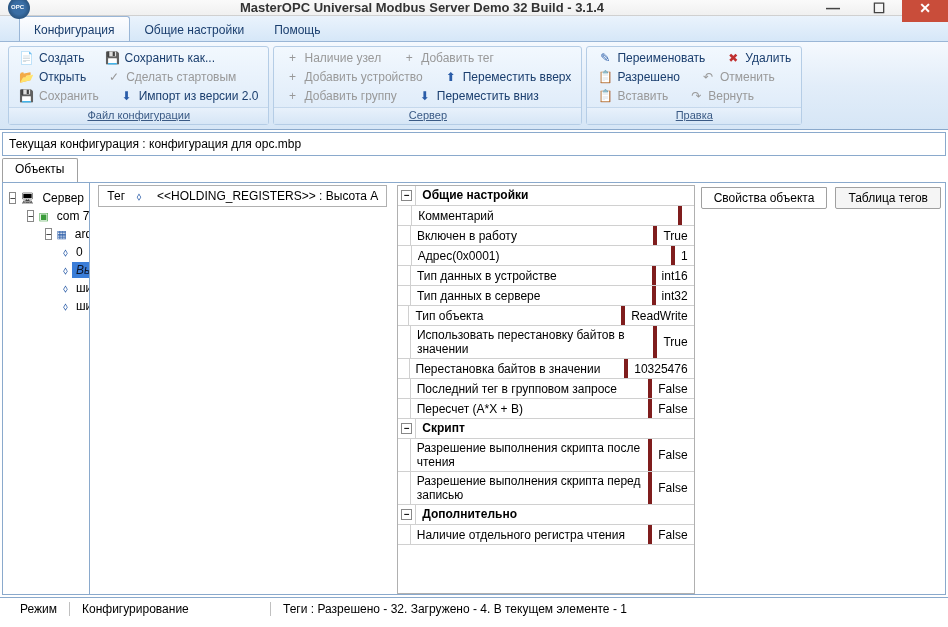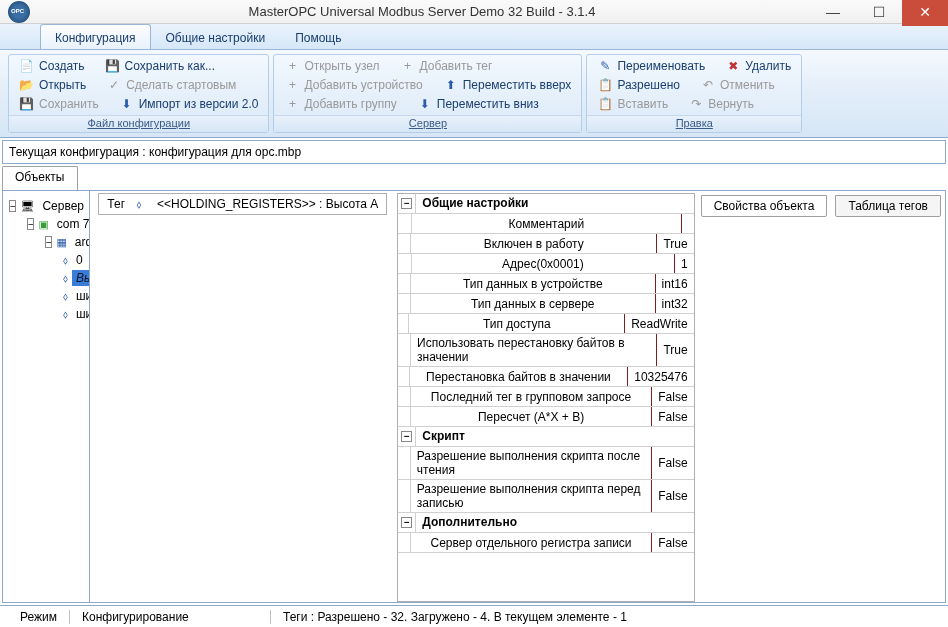--- a/index.html
+++ b/index.html
@@ -1,27 +1,27 @@
 <!DOCTYPE html>
 <html><head>
 <meta charset="utf-8">
 <style>
   * { box-sizing: border-box; margin: 0; padding: 0; }
   body { font-family: Tahoma, Arial, sans-serif; font-size: 12px; background: #fff; width: 948px; height: 627px; overflow: hidden; }
   
-  .titlebar { height: 24px; background: linear-gradient(#fafafa, #f0f0f0); display: flex; align-items: center; padding: 0 0 0 8px; border-bottom: 1px solid #d0d0d0; }
+  .titlebar { height: 16px; background: linear-gradient(#fafafa, #f0f0f0); display: flex; align-items: center; padding: 0 0 0 8px; border-bottom: 1px solid #d0d0d0; font-weight: bold; }
   .app-icon { width: 22px; height: 22px; background: radial-gradient(circle, #3a6ea5 40%, #1a3a5a 100%); border-radius: 50%; margin-right: 4px; position: relative; }
   .app-icon::after { content: "OPC"; position: absolute; font-size: 6px; color: #fff; top: 7px; left: 3px; font-weight: bold; }
   .title-text { flex: 1; text-align: center; font-size: 13px; color: #333; }
   .title-btns { display: flex; }
   .title-btn { width: 46px; height: 28px; display: flex; align-items: center; justify-content: center; font-size: 14px; cursor: pointer; }
   .title-btn.close { background: #c94d3a; color: #fff; }
   .title-btn.min, .title-btn.max { color: #444; }
   
-  .menubar { height: 26px; background: linear-gradient(#eaf3fc, #d6e7f8); border-bottom: 1px solid #9ab6d6; display: flex; align-items: stretch; padding-left: 40px; }
+  .menubar { height: 26px; background: linear-gradient(#eaf3fc, #d6e7f8); border-bottom: 1px solid #9ab6d6; display: flex; align-items: stretch; padding-left: 19px; }
   .menu-tab { padding: 4px 14px 2px; border: 1px solid transparent; border-bottom: none; display: flex; align-items: center; color: #1a3e6e; cursor: pointer; }
   .menu-tab.active { background: linear-gradient(#fdfdff, #e8f1fb); border-color: #9ab6d6; border-radius: 3px 3px 0 0; }
   
   .ribbon { height: 88px; background: linear-gradient(#f5f9fe, #e2edf9 50%, #d6e6f6); border-bottom: 1px solid #8aa9cc; display: flex; padding: 0 6px; }
   .ribbon-group { border: 1px solid #b5cde6; border-radius: 3px; margin: 4px 2px; display: flex; flex-direction: column; background: linear-gradient(#f2f8fe, #dbe9f8); }
   .ribbon-rows { flex: 1; display: flex; flex-direction: column; justify-content: space-around; padding: 2px 6px; }
   .ribbon-label { text-align: center; font-size: 11px; color: #3a5a85; padding: 1px 0 3px; border-top: 1px solid #c5d8ec; background: linear-gradient(#e8f1fb, #d6e6f6); text-decoration: underline; }
   .ribbon-row { display: flex; gap: 12px; }
   .ribbon-btn { display: flex; align-items: center; gap: 4px; padding: 1px 4px; cursor: pointer; color: #1a3e6e; white-space: nowrap; }
   .ribbon-btn.disabled { color: #999; cursor: default; }
@@ -44,21 +44,21 @@
   
   .detail-panel { flex: 1; display: flex; background: #fff; }
   .detail-header { height: 26px; display: flex; align-items: center; padding: 0 8px; gap: 6px; }
   .detail-header-box { border: 1px solid #b0b0b0; padding: 2px 8px; display: flex; align-items: center; gap: 6px; }
   
   .prop-grid { flex: 1; overflow-y: scroll; border: 1px solid #b0b0b0; margin: 2px 2px 0; }
   .prop-row { display: flex; border-bottom: 1px solid #d0d0d0; min-height: 20px; }
   .prop-row.group { font-weight: bold; }
   .prop-toggle-cell { width: 18px; display: flex; align-items: center; justify-content: center; border-right: 1px solid #d0d0d0; }
   .prop-toggle { width: 11px; height: 11px; border: 1px solid #888; display: flex; align-items: center; justify-content: center; font-size: 9px; line-height: 1; font-family: monospace; }
-  .prop-name { width: 352px; padding: 2px 6px; border-right: 1px solid #7f1d1d; display: flex; align-items: center; justify-content: center; }
+  .prop-name { width: 352px; padding: 2px 6px; border-right: 4px solid #7f1d1d; display: flex; align-items: center; justify-content: flex-start; }
   .prop-value { flex: 1; padding: 2px 6px; display: flex; align-items: center; }
   .prop-group-name { flex: 1; padding: 2px 6px; }
   
   .bottom-tabs { height: 26px; display: flex; align-items: flex-end; padding: 2px 4px 0; gap: 8px; }
   .bottom-tab { border: 1px solid #a0a0a0; padding: 3px 12px; background: #f5f5f5; border-radius: 0 0 2px 2px; cursor: pointer; }
   .bottom-tab.active { background: #fff; }
   
   .statusbar { height: 22px; border-top: 1px solid #8aa9cc; display: flex; align-items: center; padding: 0 8px; background: #fff; margin-top: 2px; }
   .status-sect { padding: 0 12px; }
   .status-sep { width: 1px; height: 14px; background: #c0c0c0; }
@@ -122,21 +122,21 @@
           </div>
         </div>
       </div>
       <div class="ribbon-label">Файл конфигурации</div>
     </div>
     <div class="ribbon-group">
       <div class="ribbon-rows">
         <div class="ribbon-row">
           <div class="ribbon-btn disabled">
             <span class="r-icon c-gray">+</span>
-            <span>Открыть узел</span>
+            <span>Наличие узел</span>
           </div>
           <div class="ribbon-btn disabled">
             <span class="r-icon c-gray">+</span>
             <span>Добавить тег</span>
           </div>
         </div>
         <div class="ribbon-row">
           <div class="ribbon-btn disabled">
             <span class="r-icon c-gray">+</span>
             <span>Добавить устройство</span>
@@ -297,21 +297,21 @@
         <div class="prop-row">
           <div class="prop-toggle-cell"></div>
           <div class="prop-name">
             <span>Тип данных в сервере</span>
           </div>
           <div class="prop-value">int32</div>
         </div>
         <div class="prop-row">
           <div class="prop-toggle-cell"></div>
           <div class="prop-name">
-            <span>Тип доступа</span>
+            <span>Тип объекта</span>
           </div>
           <div class="prop-value">ReadWrite</div>
         </div>
         <div class="prop-row">
           <div class="prop-toggle-cell"></div>
           <div class="prop-name">
             <span>Использовать перестановку байтов в значении</span>
           </div>
           <div class="prop-value">True</div>
         </div>
@@ -358,21 +358,21 @@
         </div>
         <div class="prop-row group">
           <div class="prop-toggle-cell">
             <div class="prop-toggle">−</div>
           </div>
           <div class="prop-group-name">Дополнительно</div>
         </div>
         <div class="prop-row">
           <div class="prop-toggle-cell"></div>
           <div class="prop-name">
-            <span>Сервер отдельного регистра записи</span>
+            <span>Наличие отдельного регистра чтения</span>
           </div>
           <div class="prop-value">False</div>
         </div>
       </div>
     <div class="bottom-tabs" id="bottom-tabs">
         <div class="bottom-tab active">Свойства объекта</div>
         <div class="bottom-tab">Таблица тегов</div>
       </div>
   </div>
 </div>

